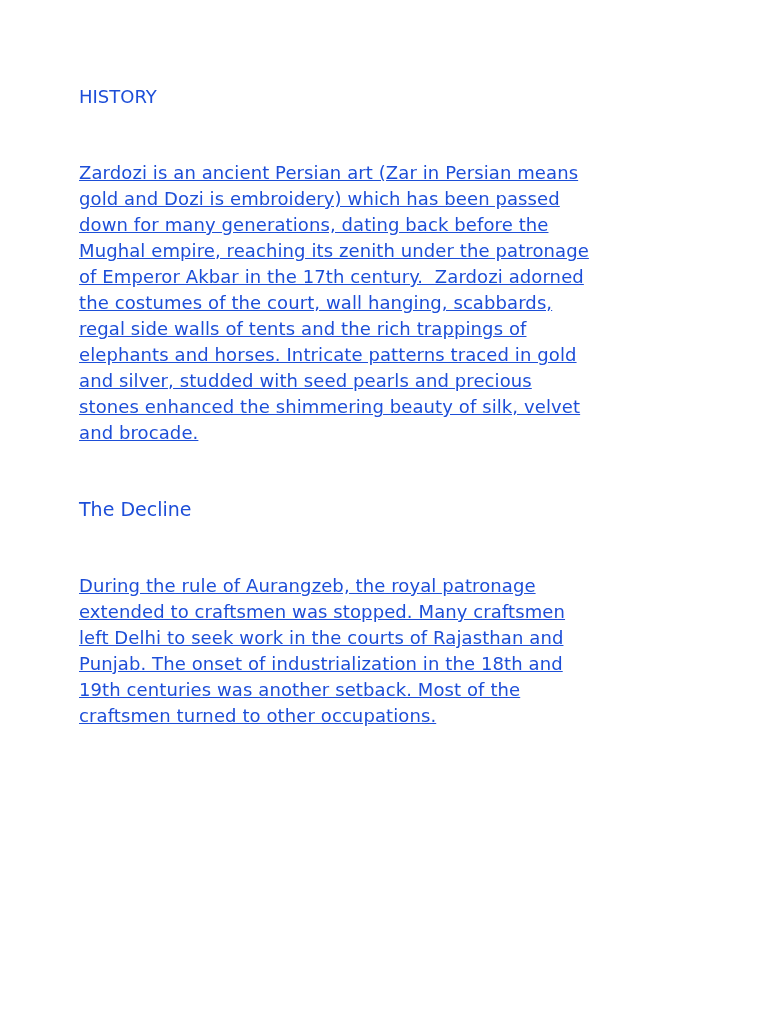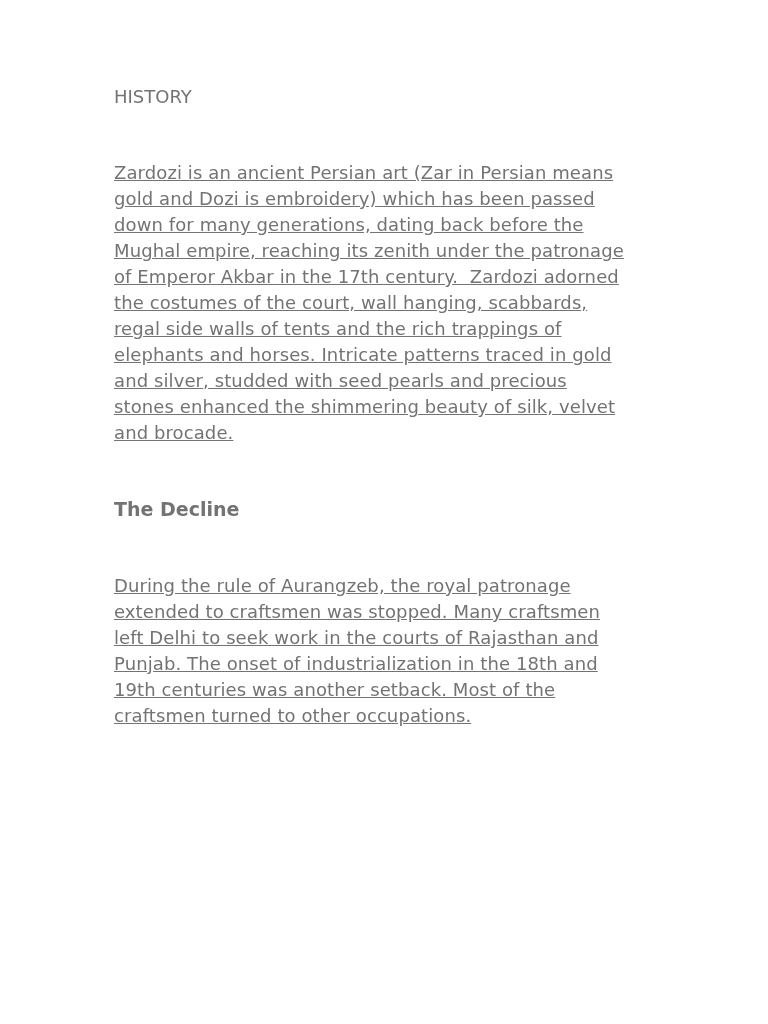--- a/index.html
+++ b/index.html
@@ -7,35 +7,35 @@
     padding: 0;
     background: #ffffff;
   }
   .page {
     position: relative;
     width: 768px;
     height: 1024px;
     margin: 0 auto;
     background: #ffffff;
     box-sizing: border-box;
-    padding: 84px 70px 0 114px;
+    padding: 84px 70px 0 79px;
     font-family: "DejaVu Sans", "Liberation Sans", sans-serif;
-    color: #737373;
+    color: #1d4ed8;
     overflow: hidden;
   }
   .h-plain {
     font-size: 18px;
     line-height: 26px;
     font-weight: 400;
     margin: 0;
   }
   .h-bold {
     font-size: 19px;
     line-height: 27px;
-    font-weight: 700;
+    font-weight: 400;
     margin: 50px 0 0 0;
   }
   .h-bold.small-gap {
     margin-top: 22px;
   }
   .para {
     font-size: 18px;
     line-height: 26px;
     font-weight: 400;
     margin: 50px 0 0 0;

